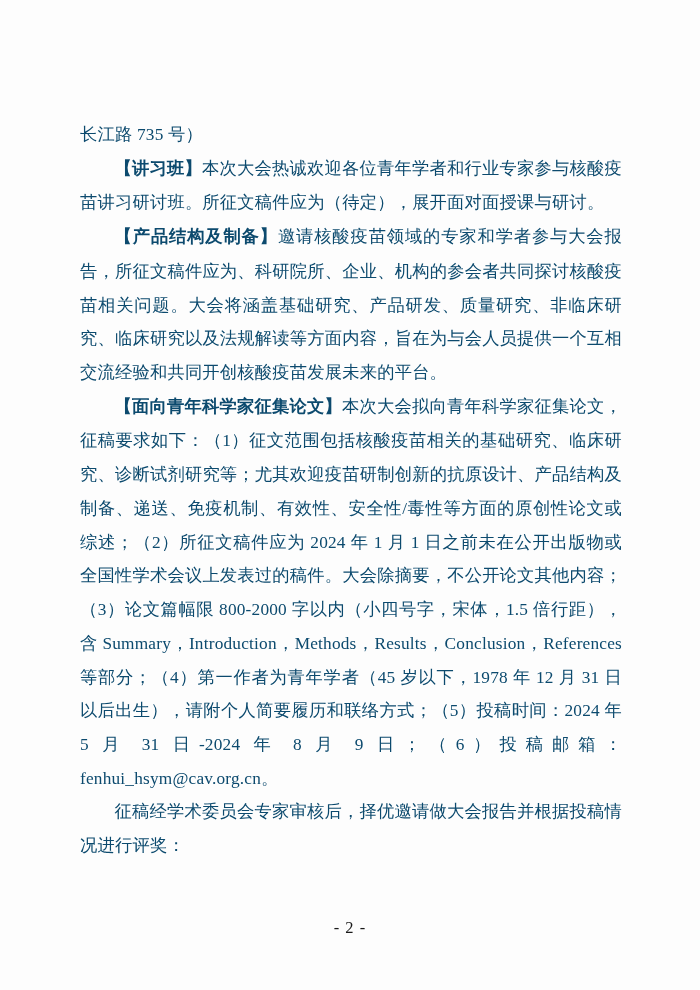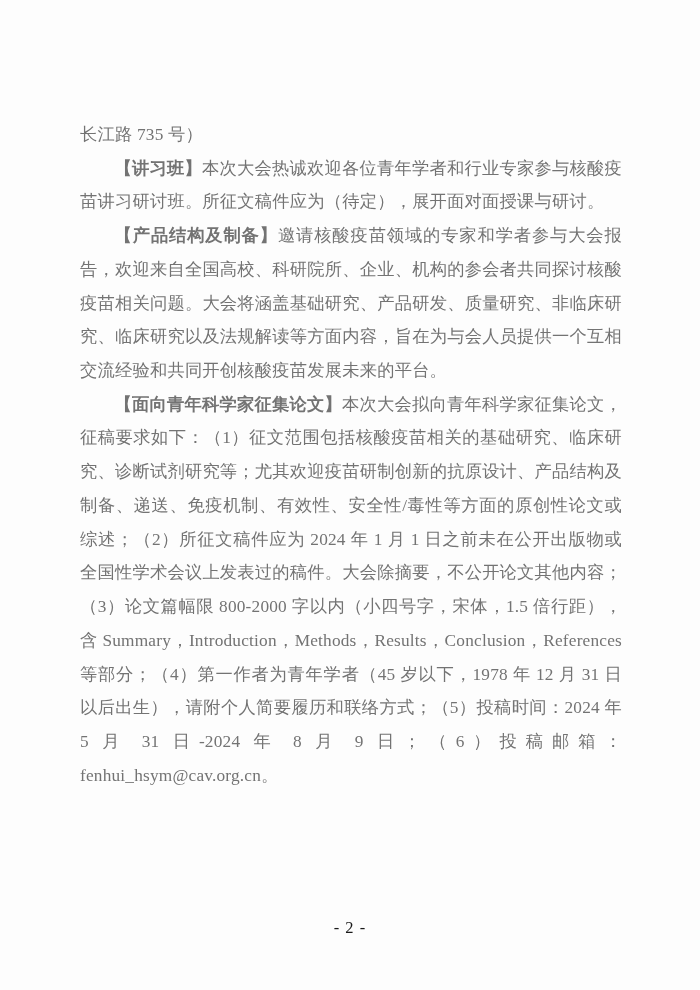--- a/index.html
+++ b/index.html
@@ -21,31 +21,32 @@
     box-sizing: border-box;
     padding: 118px 78px 0 80px;
     background: #fdfdfd;
   }
   .doc-body {
     font-size: 17.3px;
     line-height: 1.95;
     text-align: justify;
     text-justify: inter-ideograph;
     letter-spacing: 0.2px;
-    color: #737373;
+    color: #0c4a6e;
   }
   .para {
     margin: 0 0 0 0;
     text-indent: 0;
   }
   .para.indent {
     text-indent: 2em;
   }
   .lead {
     font-weight: bold;
+    font-family: Liberation Mono, monospace;
   }
   .page-number {
     position: absolute;
     left: 0;
     right: 0;
     bottom: 52px;
     text-align: center;
     font-size: 16.5px;
     color: #1a1a1a;
     letter-spacing: 1px;
@@ -60,25 +61,28 @@
 
     <p class="para">
       <span>长江路 735 号）</span>
     </p>
 
     <p class="para indent">
       <span class="lead">【讲习班】</span><span>本次大会热诚欢迎各位青年学者和行业专家参与核酸疫苗讲习研讨班。所征文稿件应为（待定），展开面对面授课与研讨。</span>
     </p>
 
     <p class="para indent">
-      <span class="lead">【产品结构及制备】</span><span>邀请核酸疫苗领域的专家和学者参与大会报告，欢迎来自全国高校、科研院所、企业、机构的参会者共同探讨核酸疫苗相关问题。大会将涵盖基础研究、产品研发、质量研究、非临床研究、临床研究以及法规解读等方面内容，旨在为与会人员提供一个互相交流经验和共同开创核酸疫苗发展未来的平台。</span>
+      <span class="lead">【产品结构及制备】</span><span>邀请核酸疫苗领域的专家和学者参与大会报告，所征文稿件应为、科研院所、企业、机构的参会者共同探讨核酸疫苗相关问题。大会将涵盖基础研究、产品研发、质量研究、非临床研究、临床研究以及法规解读等方面内容，旨在为与会人员提供一个互相交流经验和共同开创核酸疫苗发展未来的平台。</span>
     </p>
 
     <p class="para indent">
       <span class="lead">【面向青年科学家征集论文】</span><span>本次大会拟向青年科学家征集论文，征稿要求如下：（1）征文范围包括核酸疫苗相关的基础研究、临床研究、诊断试剂研究等；尤其欢迎疫苗研制创新的抗原设计、产品结构及制备、递送、免疫机制、有效性、安全性/毒性等方面的原创性论文或综述；（2）所征文稿件应为 2024 年 1 月 1 日之前未在公开出版物或全国性学术会议上发表过的稿件。大会除摘要，不公开论文其他内容；（3）论文篇幅限 800-2000 字以内（小四号字，宋体，1.5 倍行距），含 Summary，Introduction，Methods，Results，Conclusion，References 等部分；（4）第一作者为青年学者（45 岁以下，1978 年 12 月 31 日以后出生），请附个人简要履历和联络方式；（5）投稿时间：2024 年 5 月 31 日-2024 年 8 月 9 日；（6）投稿邮箱：fenhui_hsym@cav.org.cn。</span>
     </p>
 
+    <p class="para indent">
+      <span>征稿经学术委员会专家审核后，择优邀请做大会报告并根据投稿情况进行评奖：</span>
+    </p>
 
   </div>
 
   <div class="page-number">- 2 -</div>
 
 </div>
 
 </body></html>

